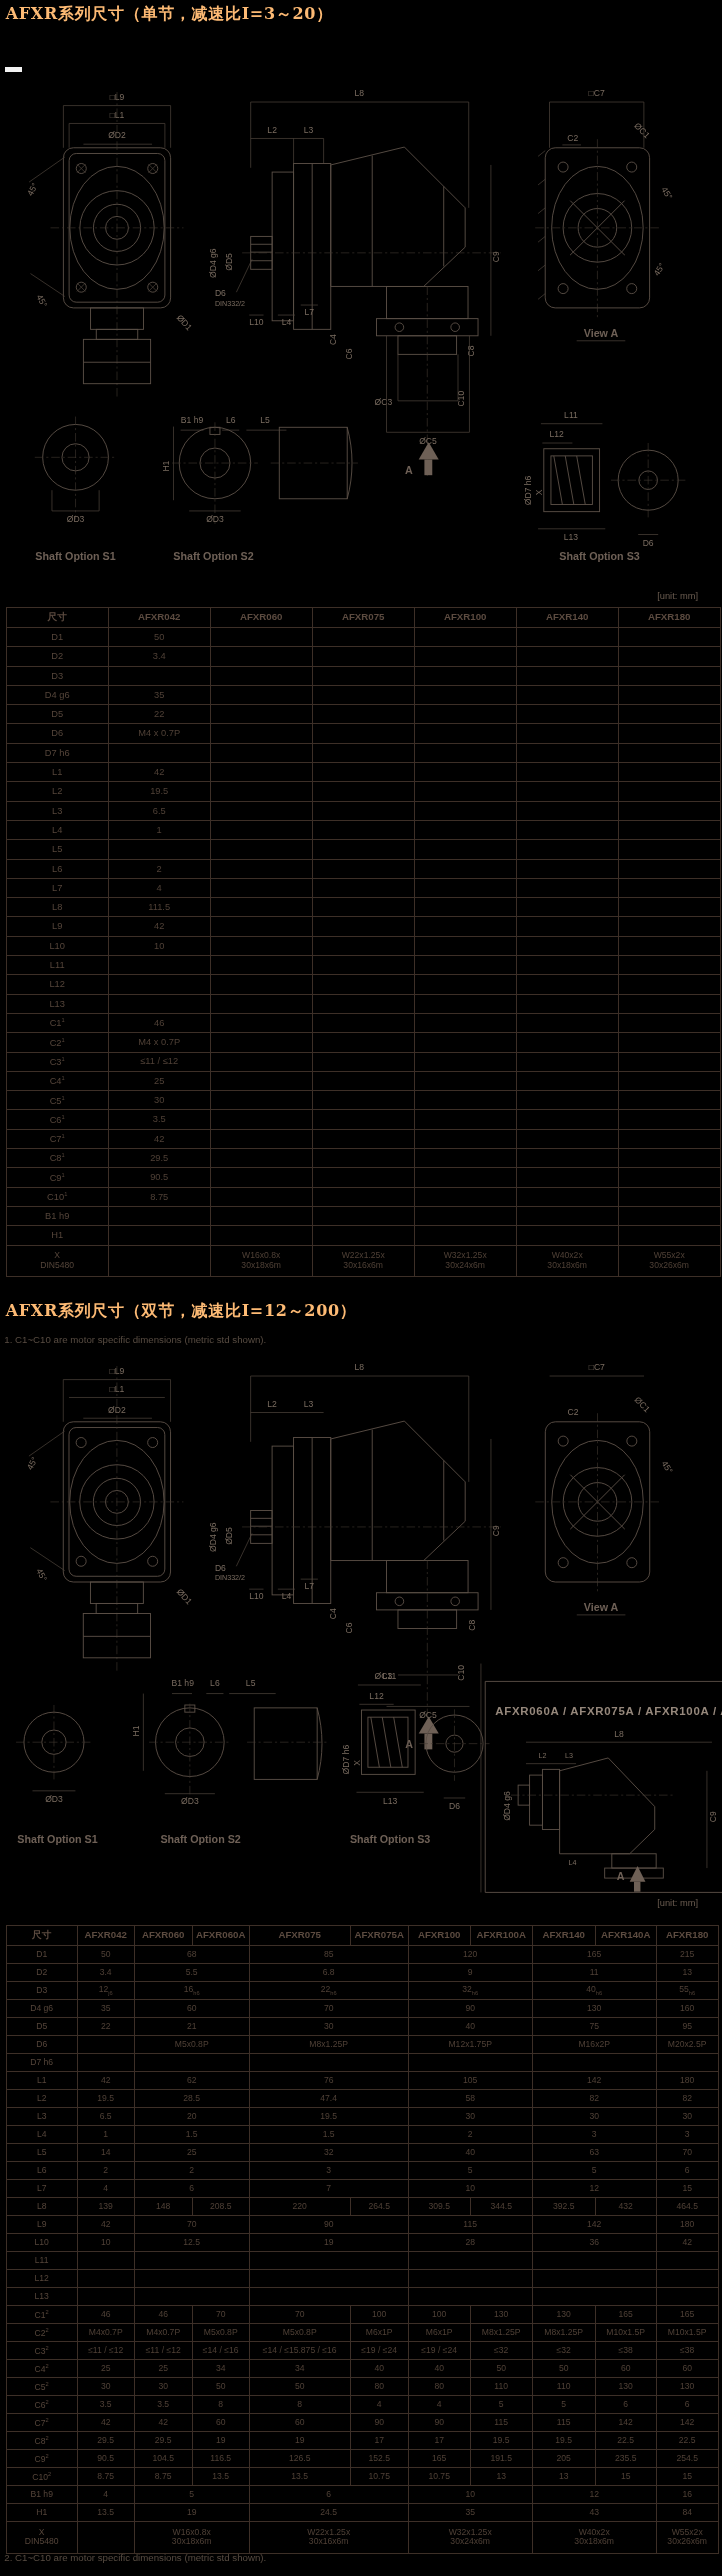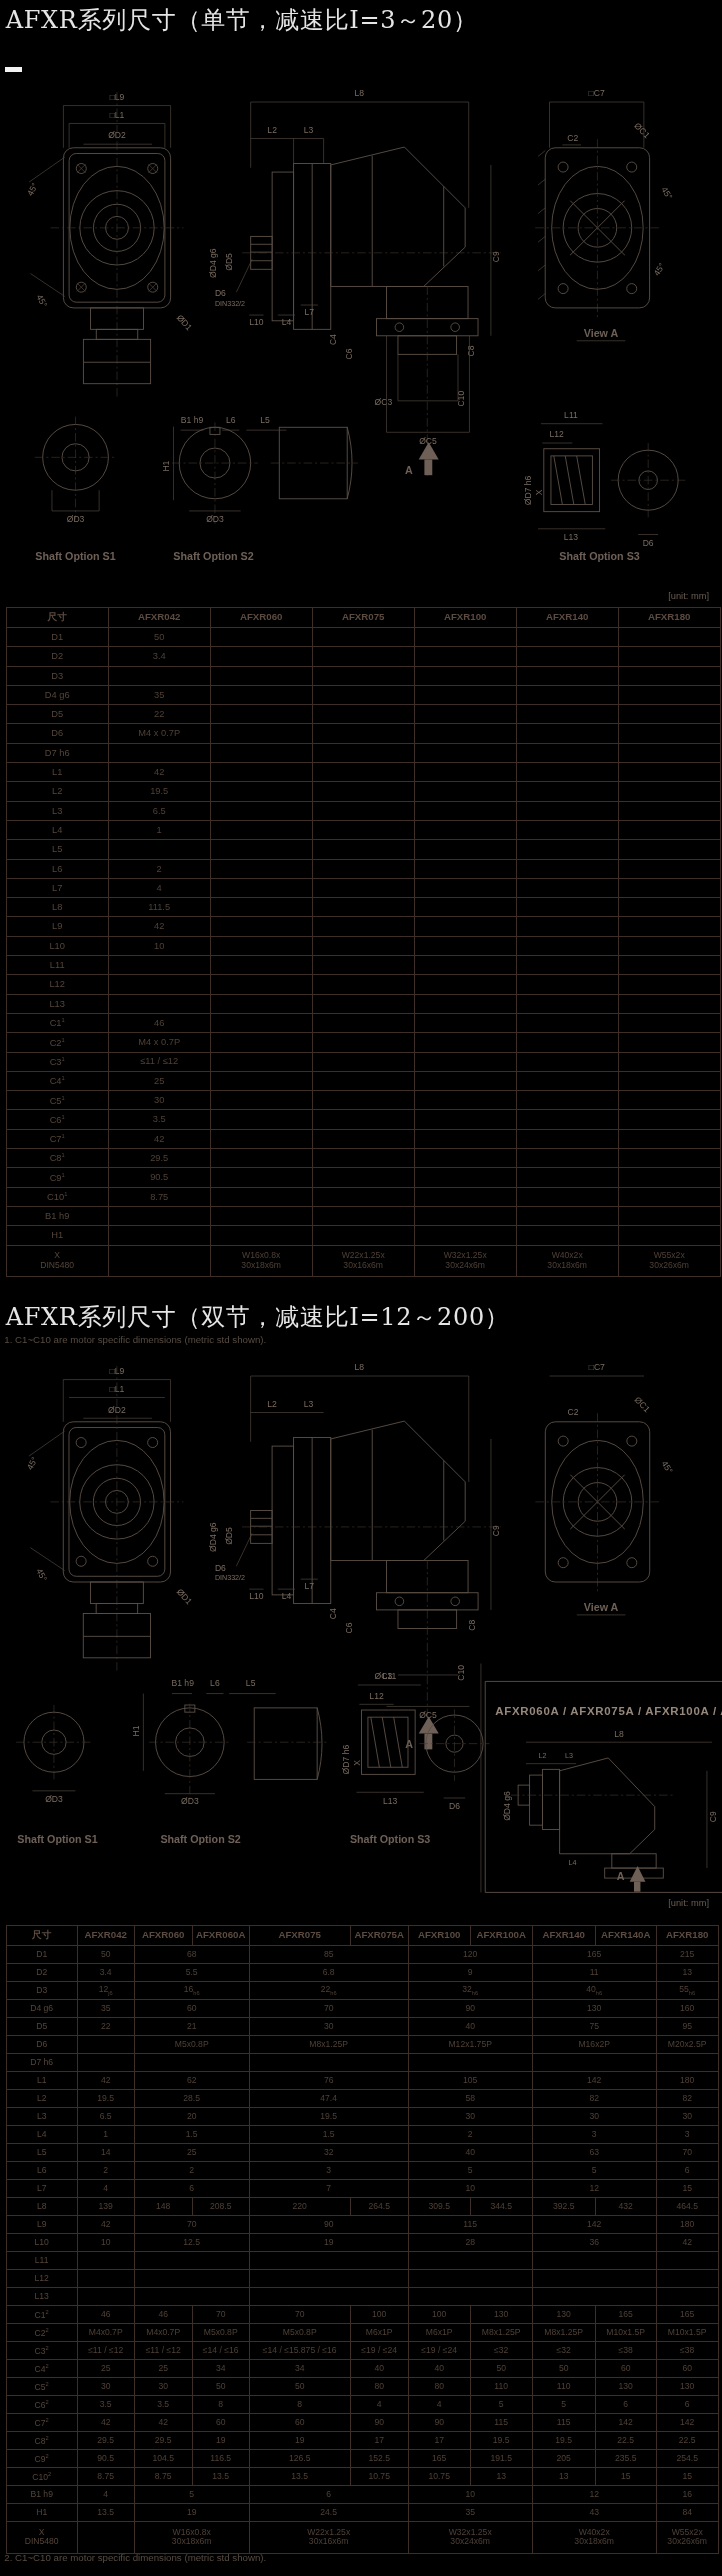--- a/index.html
+++ b/index.html
@@ -1,21 +1,21 @@
 <!DOCTYPE html>
 <html style="font-size:11.4px"><head>
 <meta charset="utf-8">
 <style>
   html,body{margin:0;padding:0;background:#000;}
   body{position:relative;width:723px;height:2576px;overflow:hidden;
        font-family:"Liberation Sans",sans-serif;}
-  .title{position:absolute;left:5.7px;color:#e5e5e5;font-family:"DejaVu Serif",serif;
-         font-weight:normal;font-size:24px;letter-spacing:0.7px;white-space:nowrap;}
+  .title{position:absolute;left:5.7px;color:#fdba74;font-family:"DejaVu Serif",serif;
+         font-weight:bold;font-size:16px;letter-spacing:0.7px;white-space:nowrap;}
   .dash{position:absolute;left:5px;top:67px;width:17px;height:5px;background:#f2f2f2;}
-  .unit{position:absolute;right:14px;color:#6a5c50;font-size:9.3px;}
+  .unit{position:absolute;right:25px;color:#6a5c50;font-size:9.3px;}
   .fnote{position:absolute;left:4.3px;color:#584c42;font-size:9.7px;}
   
   .dim-table{position:absolute;left:5.7px;width:711px;border-collapse:collapse;
              table-layout:fixed;background:#000;border-radius:25px;}
   .dim-table td,.dim-table th{border:1.4px solid #3d2f27;text-align:center;vertical-align:middle;
              color:#4f4036;padding:0;overflow:hidden;line-height:1.12;}
   .dim-table th{color:#5c4b40;font-weight:bold;font-size:9.7px;}
   .t1 td{font-size:9.3px;}  .t2 td{font-size:8.6px;}
   .t1 tr{height:19.3px;} .t1 tr:first-child{height:20px;} .t1 tr.tall{height:31.5px;}
   .t2 tr{height:18px;} .t2 tr:first-child{height:20px;} .t2 tr.tall{height:31.5px;}

